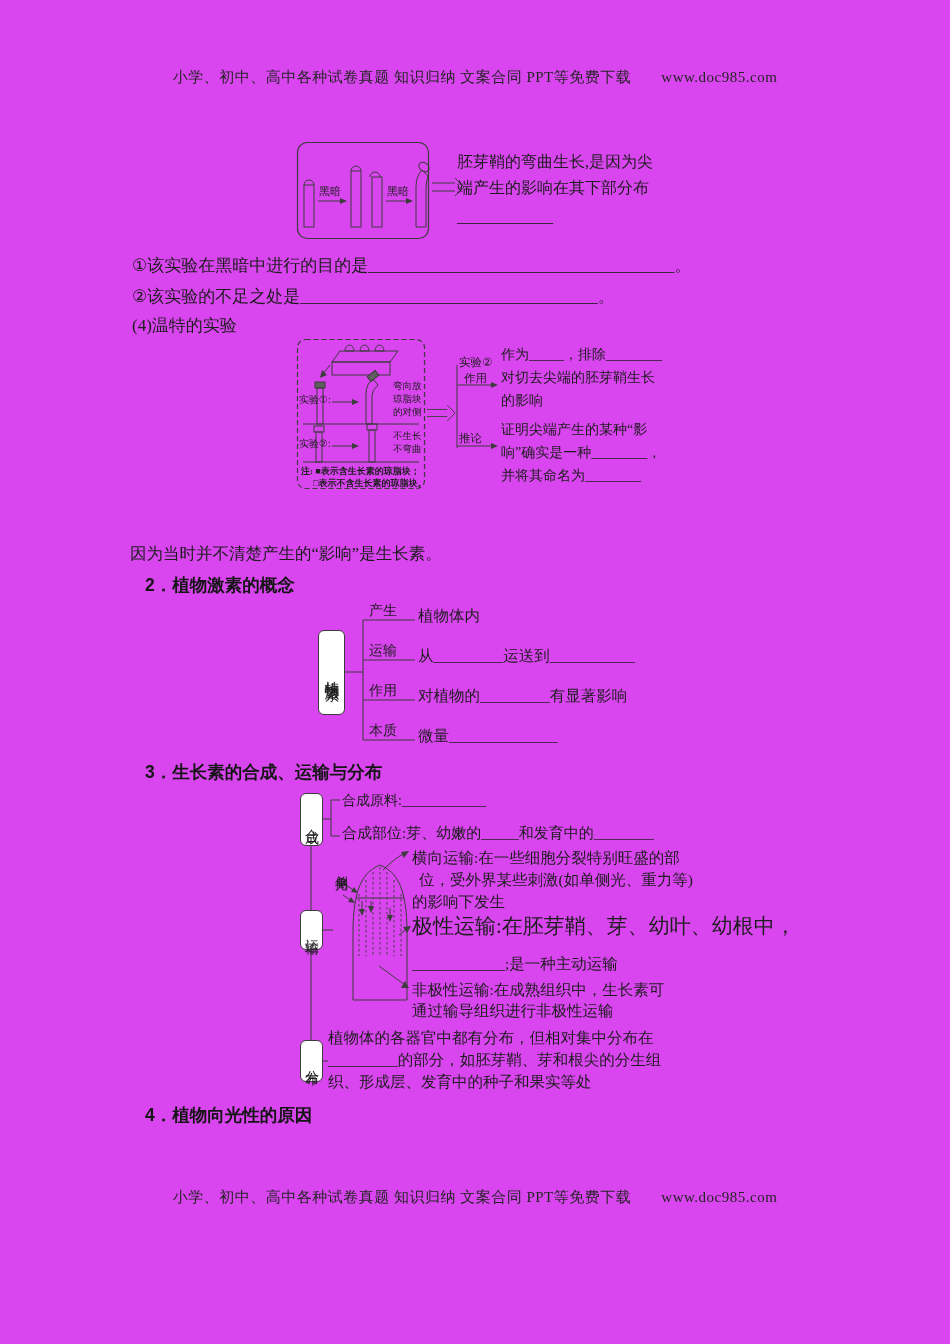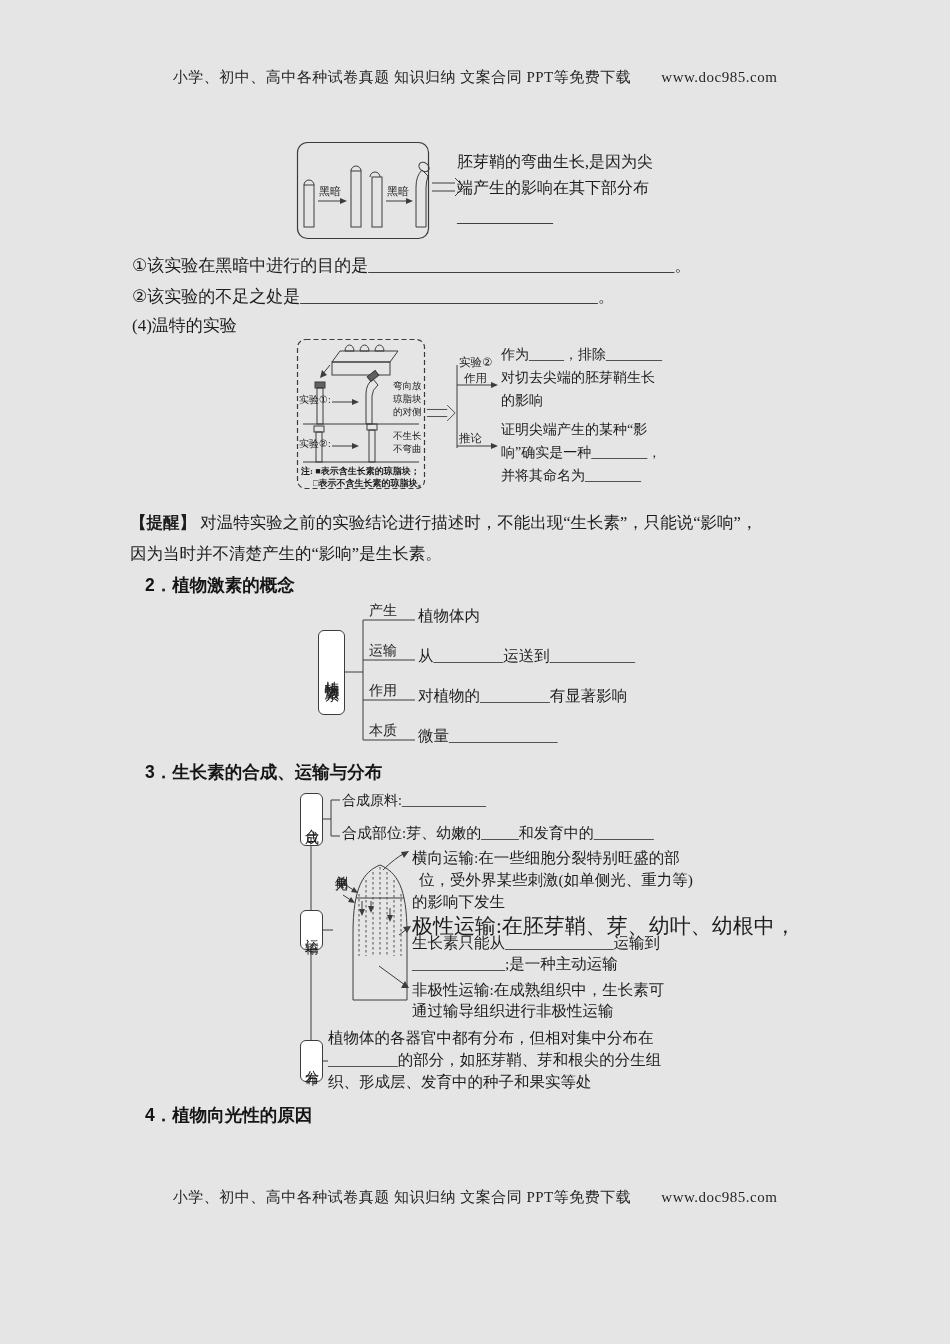--- a/index.html
+++ b/index.html
@@ -1,18 +1,18 @@
 <!DOCTYPE html>
 <html><head>
 <meta charset="utf-8">
 <style>
   * { margin:0; padding:0; box-sizing:border-box; }
   html,body { background:#ffffff; }
   body { font-family:"Liberation Serif","DejaVu Sans",serif; color:#1d1d1d; }
-  .page { position:relative; width:950px; height:1344px; background:#e5e5e5; overflow:hidden; }
+  .page { position:relative; width:950px; height:1344px; background:#d946ef; overflow:hidden; }
   .abs { position:absolute; }
   .line { position:absolute; white-space:nowrap; }
   .hdr { position:absolute; width:100%; text-align:center; font-size:15px; color:#252525; letter-spacing:.5px; }
   .hdr .url { margin-left:30px; }
   .body-txt { font-size:17px; }
   .heading { font-family:"Liberation Sans","DejaVu Sans",sans-serif; font-weight:bold; font-size:17.5px; color:#151515; }
   .rem-label { font-weight:bold; font-family:"Liberation Sans","DejaVu Sans",sans-serif; }
   .vbox { position:absolute; border:1.4px solid #3c3c3c; border-radius:6px; background:#fff;
           display:flex; align-items:center; justify-content:center;
           writing-mode:vertical-rl; text-orientation:upright; letter-spacing:2px; }
@@ -122,21 +122,20 @@
     <div class="line" style="left:163px;top:93px;font-size:11.5px;">推论</div>
 
     <div class="line went-txt" style="left:205px;top:8px;">作为_____，排除________</div>
     <div class="line went-txt" style="left:205px;top:31px;">对切去尖端的胚芽鞘生长</div>
     <div class="line went-txt" style="left:205px;top:54px;">的影响</div>
     <div class="line went-txt" style="left:205px;top:83px;">证明尖端产生的某种“影</div>
     <div class="line went-txt" style="left:205px;top:106px;">响”确实是一种________，</div>
     <div class="line went-txt" style="left:205px;top:129px;">并将其命名为________</div>
   </div>
 
-  <div class="line" style="left:130px;top:512px;font-size:16.5px;"><span class="rem-label">【提醒】</span> <span>对温特实验之前的实验结论进行描述时，不能出现“生长素”，只能说“影响”，</span></div>
   <div class="line" style="left:130px;top:543px;font-size:16.5px;">因为当时并不清楚产生的“影响”是生长素。</div>
 
   <div class="line heading" style="left:145px;top:573px;">2．植物激素的概念</div>
 
   <div class="abs" style="left:300px;top:598px;width:420px;height:160px;">
     <div class="vbox" style="left:18px;top:32px;width:27px;height:85px;font-size:15px;">植物激素</div>
     <svg style="left:40px;top:0;" width="80" height="160" viewBox="0 0 80 160">
       <path class="thin" d="M4,74 H23 M23,22 V142 M23,22 H75 M23,62 H75 M23,102 H75 M23,142 H75"></path>
     </svg>
     <div class="line" style="left:69px;top:4px;font-size:14px;">产生</div>
@@ -194,21 +193,20 @@
     <div class="vbox" style="left:5px;top:122px;width:23px;height:40px;font-size:14px;">运输</div>
     <div class="vbox" style="left:5px;top:252px;width:23px;height:42px;font-size:14px;">分布</div>
     <div class="line" style="left:47px;top:4px;font-size:14px;">合成原料:____________</div>
     <div class="line" style="left:47px;top:36px;font-size:15px;">合成部位:芽、幼嫩的_____和发育中的________</div>
     <div class="abs" style="left:37px;top:77px;writing-mode:vertical-rl;text-orientation:upright;font-size:13px;letter-spacing:1px;">单侧光</div>
 
     <div class="line" style="left:117px;top:60px;font-size:15.5px;">横向运输:在一些细胞分裂特别旺盛的部</div>
     <div class="line" style="left:124px;top:82px;font-size:15.5px;">位，受外界某些刺激(如单侧光、重力等)</div>
     <div class="line" style="left:117px;top:104px;font-size:15.5px;">的影响下发生</div>
     <div class="line" style="left:117px;top:124px;font-size:21px;font-family:Liberation Serif, serif;">极性运输:在胚芽鞘、芽、幼叶、幼根中，</div>
-    <div class="line" style="left:117px;top:145px;font-size:15.5px;">生长素只能从______________运输到</div>
     <div class="line" style="left:117px;top:166px;font-size:15.5px;">____________;是一种主动运输</div>
     <div class="line" style="left:117px;top:192px;font-size:15.5px;">非极性运输:在成熟组织中，生长素可</div>
     <div class="line" style="left:117px;top:213px;font-size:15.5px;">通过输导组织进行非极性运输</div>
     <div class="line" style="left:33px;top:240px;font-size:15.5px;">植物体的各器官中都有分布，但相对集中分布在</div>
     <div class="line" style="left:33px;top:284px;font-size:15.5px;">织、形成层、发育中的种子和果实等处</div>
     <div class="line" style="left:33px;top:262px;font-size:15.5px;">_________的部分，如胚芽鞘、芽和根尖的分生组</div>
   </div>
 
   <div class="line heading" style="left:145px;top:1103px;">4．植物向光性的原因</div>
 

